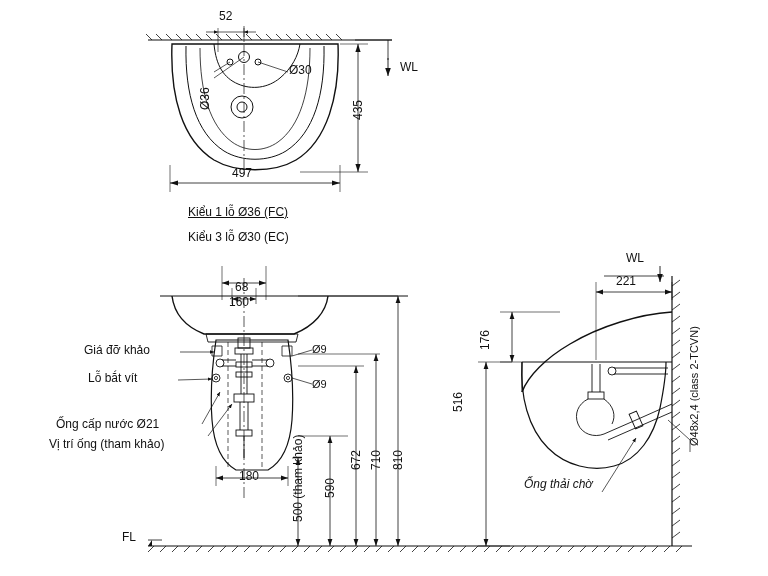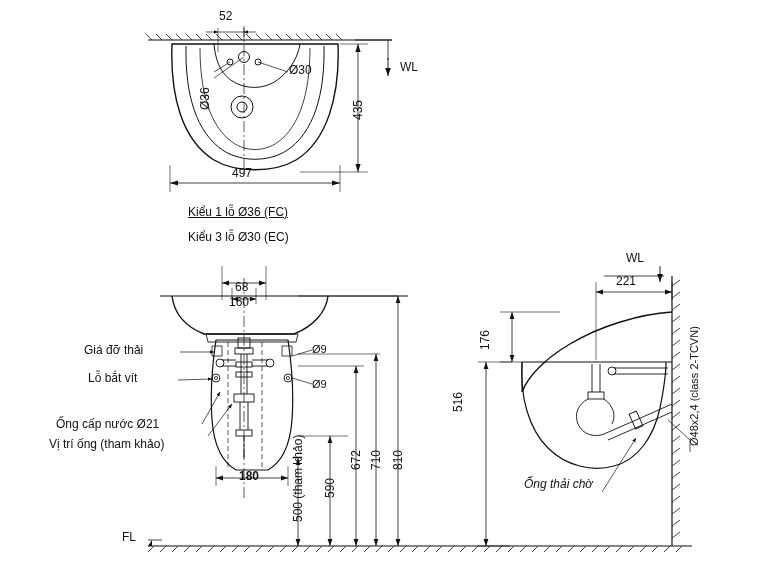--- a/index.html
+++ b/index.html
@@ -366,23 +366,23 @@
   <div class="lbl" style="left:289px; top:64px;">Ø30</div>
   <div class="lbl" style="left:232px; top:167px;">497</div>
   <div class="lbl vert" style="left:352px; top:120px;">435</div>
   <div class="lbl big" style="left:400px; top:61px;">WL</div>
 
   <div class="lbl big" style="left:188px; top:206px;text-decoration:underline;">Kiểu 1 lỗ Ø36 (FC)</div>
   <div class="lbl big" style="left:188px; top:231px;">Kiểu 3 lỗ Ø30 (EC)</div>
 
   <div class="lbl" style="left:229px; top:272px;margin-top:24px;">160</div>
   <div class="lbl" style="left:235px; top:281px;">68</div>
-  <div class="lbl" style="left:239px; top:470px;font-weight:bold;">180</div>
-
-  <div class="lbl" style="left:84px; top:344px;">Giá đỡ thải</div>
+  <div class="lbl" style="left:239px; top:470px;">180</div>
+
+  <div class="lbl" style="left:84px; top:344px;">Giá đỡ khảo</div>
   <div class="lbl" style="left:88px; top:372px;text-align:center;">Lỗ bắt vít</div>
   <div class="lbl" style="left:56px; top:418px;text-align:center;">Ống cấp nước Ø21</div>
   <div class="lbl" style="left:49px; top:438px;">Vị trí ống (tham khảo)</div>
 
   <div class="lbl small" style="left:312px; top:343px;">Ø9</div>
   <div class="lbl small" style="left:312px; top:378px;">Ø9</div>
 
   <div class="lbl vert" style="left:292px; top:522px;">500 (tham khảo)</div>
   <div class="lbl vert" style="left:324px; top:498px;">590</div>
   <div class="lbl vert" style="left:350px; top:470px;">672</div>

